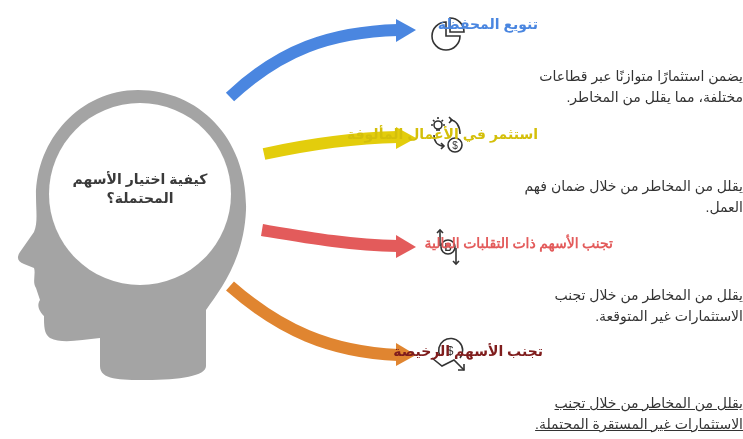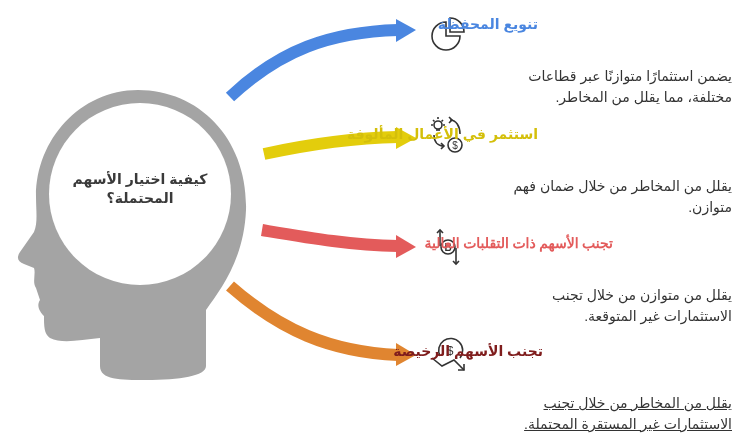--- a/index.html
+++ b/index.html
@@ -3,21 +3,21 @@
   <meta charset="utf-8">
   <style>
     html, body { margin: 0; padding: 0; background: #ffffff; }
     body { width: 743px; height: 439px; position: relative; overflow: hidden; font-family: "Liberation Sans", "DejaVu Sans", sans-serif; }
     .canvas { position: absolute; left: 0; top: 0; width: 743px; height: 439px; }
     .head-svg { position: absolute; left: 0; top: 0; }
     .center-title { position: absolute; left: 60px; top: 170px; width: 160px; text-align: center; direction: rtl; font-size: 14px; font-weight: bold; color: #3a3a3a; line-height: 19px; }
     .item { position: absolute; right: 40px; width: 300px; direction: rtl; }
     .item-head { display: flex; flex-direction: row; align-items: center; gap: 10px; }
     .item-title { font-size: 14px; font-weight: bold; white-space: nowrap; text-align: right; }
-    .item-desc { font-size: 14px; color: #333333; line-height: 21px; margin-top: 12px; padding-right: 11px; width: 240px; margin-left: auto; margin-right: 0; position: relative; right: 0px; }
+    .item-desc { font-size: 14px; color: #333333; line-height: 21px; margin-top: 12px; padding-right: 0px; width: 240px; margin-left: auto; margin-right: 0; position: relative; right: 0px; }
   </style>
 </head>
 <body>
 
 <div class="canvas">
 
   <svg class="head-svg" width="743" height="439" viewBox="0 0 743 439">
 
     <path d="M 138 90
          C 80 90, 36 140, 36 196
@@ -96,28 +96,28 @@
       <span class="item-title" style="color:#4a86e0;">تنويع المحفظة</span>
     </div>
   </div>
   <div class="item-desc" style="position:absolute; top: 54px; left: 470px; width: 230px; direction: rtl; text-align: right;">يضمن استثمارًا متوازنًا عبر قطاعات مختلفة، مما يقلل من المخاطر.</div>
 
   <div class="item" style="top: 126px;">
     <div class="item-head" style="padding-right: 165px; padding-left: 28px;">
       <span class="item-title" style="color:#d4bf0a;">استثمر في الأعمال المألوفة</span>
     </div>
   </div>
-  <div class="item-desc" style="position:absolute; top: 164px; left: 470px; width: 230px; direction: rtl; text-align: right;">يقلل من المخاطر من خلال ضمان فهم متوازن.</div>
+  <div class="item-desc" style="position:absolute; top: 164px; left: 470px; width: 230px; direction: rtl; text-align: right;">يقلل من المخاطر من خلال ضمان فهم العمل.</div>
 
   <div class="item" style="top: 235px;">
     <div class="item-head" style="padding-right: 90px; font-family: Liberation Serif, serif;">
       <span class="item-title" style="color:#e35b5b;">تجنب الأسهم ذات التقلبات العالية</span>
     </div>
   </div>
-  <div class="item-desc" style="position:absolute; top: 273px; left: 470px; width: 230px; direction: rtl; text-align: right;">يقلل من متوازن من خلال تجنب الاستثمارات غير المتوقعة.</div>
+  <div class="item-desc" style="position:absolute; top: 273px; left: 470px; width: 230px; direction: rtl; text-align: right;">يقلل من المخاطر من خلال تجنب الاستثمارات غير المتوقعة.</div>
 
   <div class="item" style="top: 343px;">
     <div class="item-head" style="padding-right: 160px;">
       <span class="item-title" style="color:#7f1d1d;">تجنب الأسهم الرخيصة</span>
     </div>
   </div>
   <div class="item-desc" style="position:absolute; top: 381px; left: 455px; width: 245px; direction: rtl; text-align: right; text-decoration: underline;">يقلل من المخاطر من خلال تجنب الاستثمارات غير المستقرة المحتملة.</div>
 
 </div>
 

